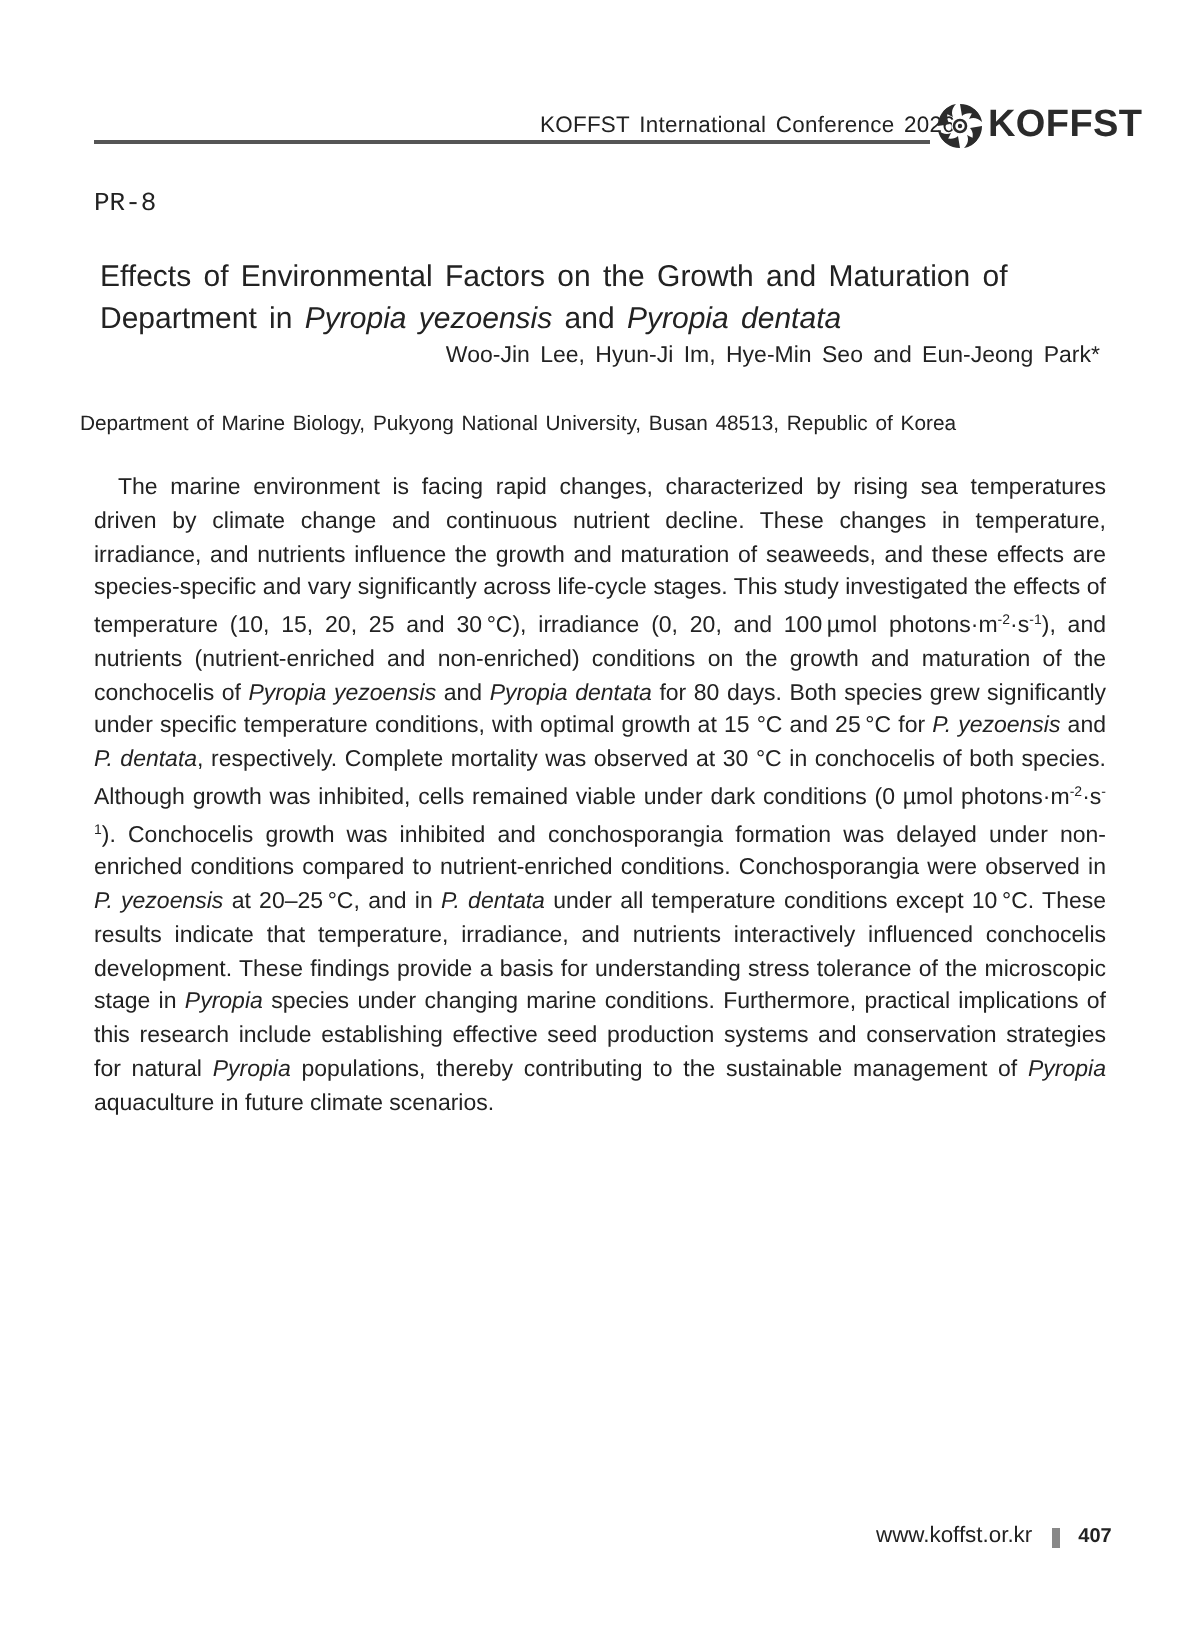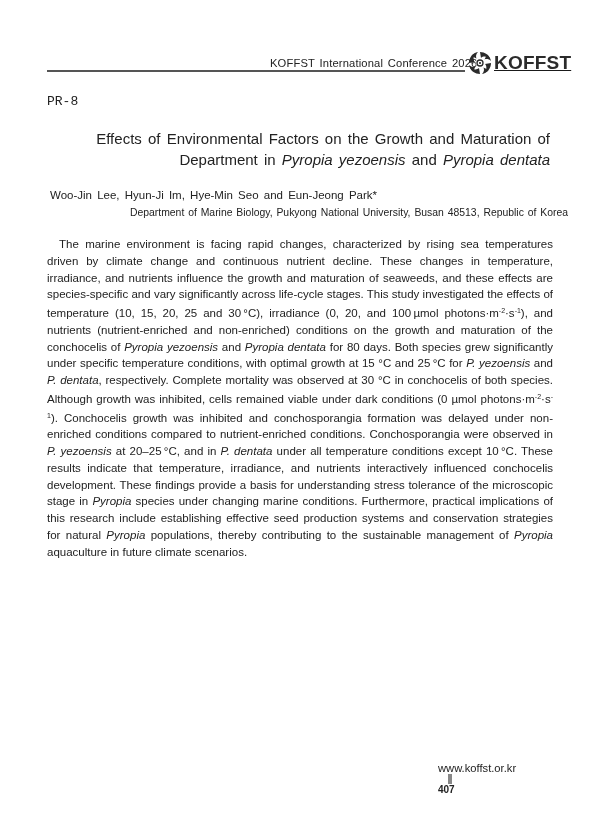--- a/index.html
+++ b/index.html
@@ -1,34 +1,34 @@
 <!DOCTYPE html>
 <html><head>
   <meta charset="utf-8">
   <style>
     html, body { margin: 0; padding: 0; background: #ffffff; }
     body { width: 600px; height: 821px; position: relative; overflow: hidden;
       font-family: "Liberation Sans", sans-serif; color: #1a1a1a; }
     .header-text { position: absolute; left: 270px; top: 57px; font-size: 11.2px;
       color: #222; letter-spacing: 0.15px; word-spacing: 1.5px; }
     .header-rule { position: absolute; left: 47px; top: 70px; width: 418px; height: 2px; background: #555; }
-    .logo { position: absolute; left: 468px; top: 51px; height: 24px; display: flex; align-items: center; text-decoration: underline; }
+    .logo { position: absolute; left: 468px; top: 51px; height: 24px; display: flex; align-items: center; }
     .logo-mark { width: 24px; height: 24px; }
     .logo-text { font-weight: bold; font-size: 19px; color: #2b2b2b; margin-left: 2px; letter-spacing: 0.2px; }
     .code { position: absolute; left: 47px; top: 94px; font-size: 13px; color: #222; font-family: Liberation Mono, monospace; }
-    .title { position: absolute; left: 50px; width: 500px; top: 128px; text-align: right;
+    .title { position: absolute; left: 50px; width: 500px; top: 128px; text-align: left;
       font-size: 15px; line-height: 21px; color: #222; word-spacing: 2px; }
-    .authors { position: absolute; left: 50px; width: 500px; top: 189px; text-align: left;
+    .authors { position: absolute; left: 50px; width: 500px; top: 172px; text-align: right;
       font-size: 11.5px; color: #222; word-spacing: 2px; }
-    .affil { position: absolute; left: 68px; width: 500px; top: 207px; text-align: right;
+    .affil { position: absolute; left: 40px; width: 500px; top: 207px; text-align: left;
       font-size: 10.4px; color: #222; word-spacing: 1px; }
     .abstract { position: absolute; left: 47px; width: 506px; top: 236px;
       font-size: 11.5px; line-height: 16.75px; color: #222; text-align: justify; text-indent: 12px; }
     .abstract i { font-style: italic; }
-    .footer { position: absolute; left: 438px; top: 762px; font-size: 11.2px; color: #222; display: flex; align-items: flex-start; flex-direction: column; }
+    .footer { position: absolute; left: 438px; top: 762px; font-size: 11.2px; color: #222; display: flex; align-items: flex-end; }
     .footer-bar { display: inline-block; width: 4px; height: 10px; background: #888; margin: 0 9px 0 10px; }
     .page-no { font-size: 10px; font-weight: bold; color: #222; }
     sup { font-size: 7px; vertical-align: 4px; }
   </style>
 </head>
 <body>
 
 <div class="header-text">KOFFST International Conference 2026</div>
 <div class="header-rule"></div>
 <div class="logo">

